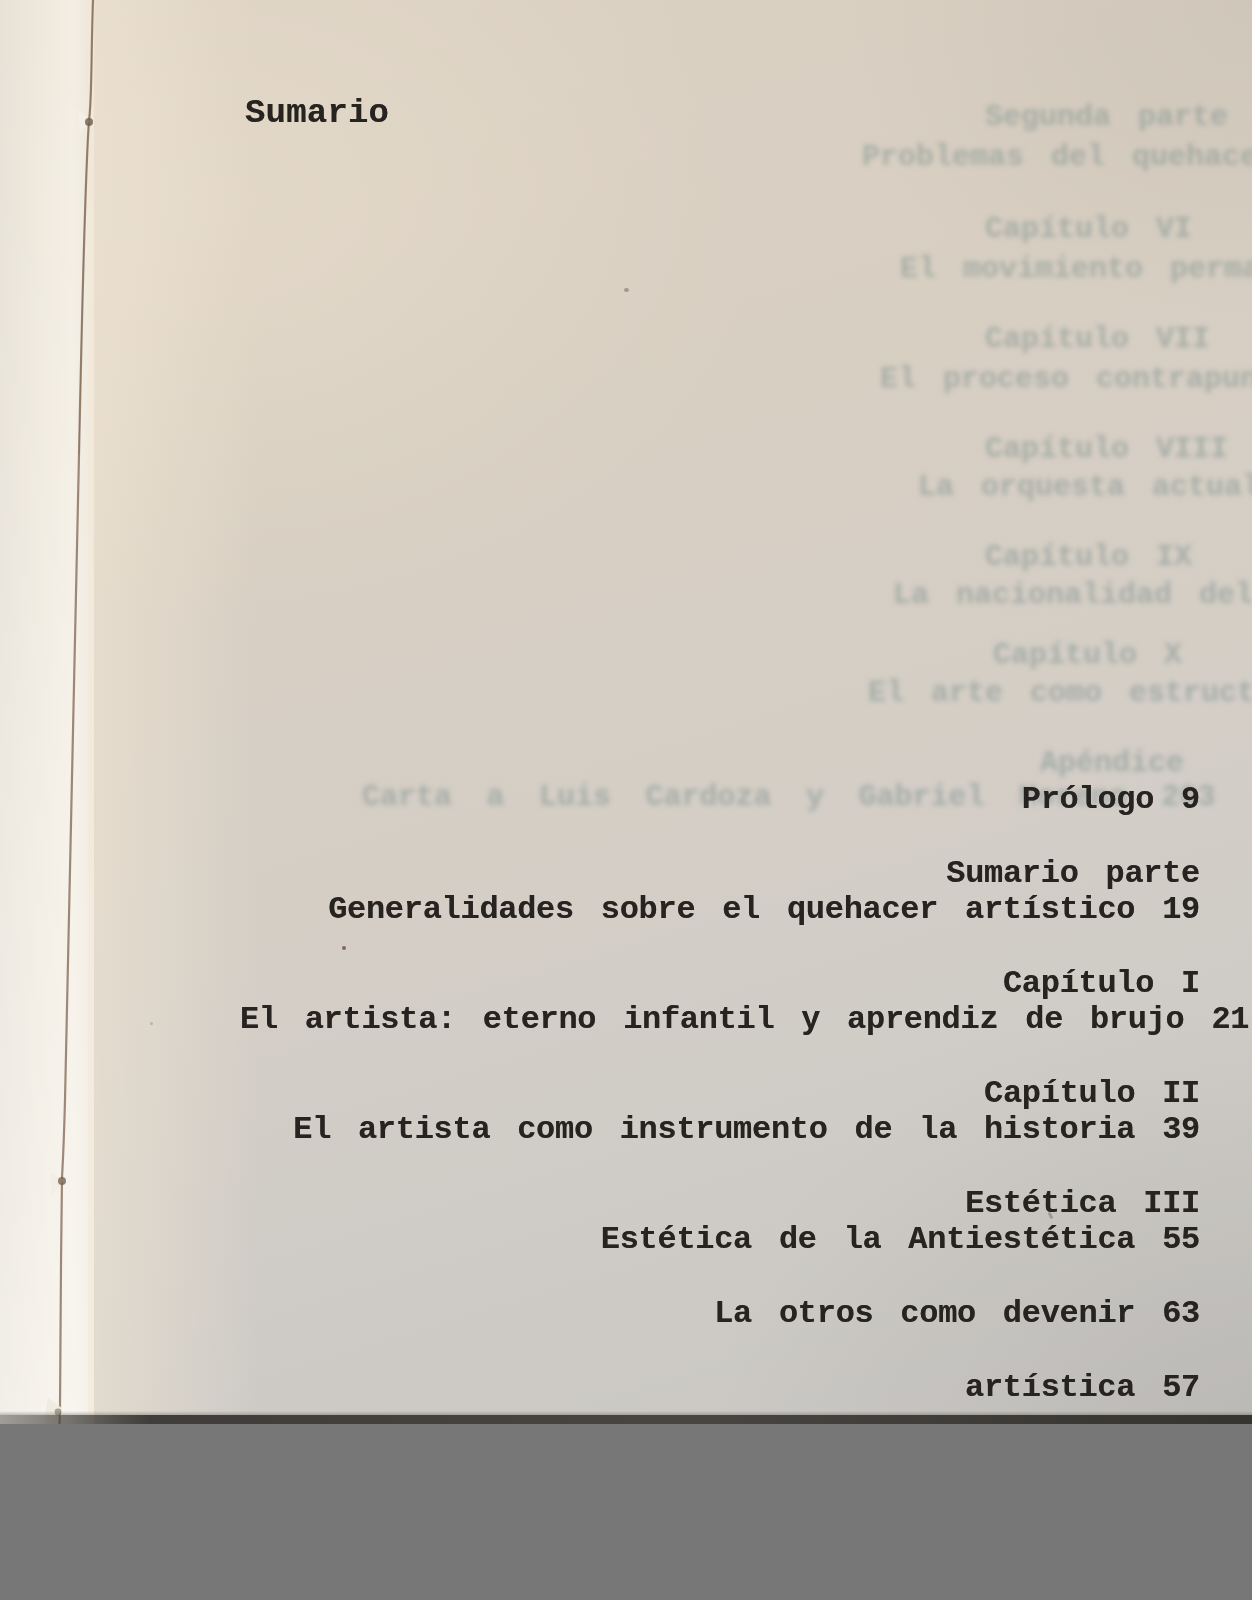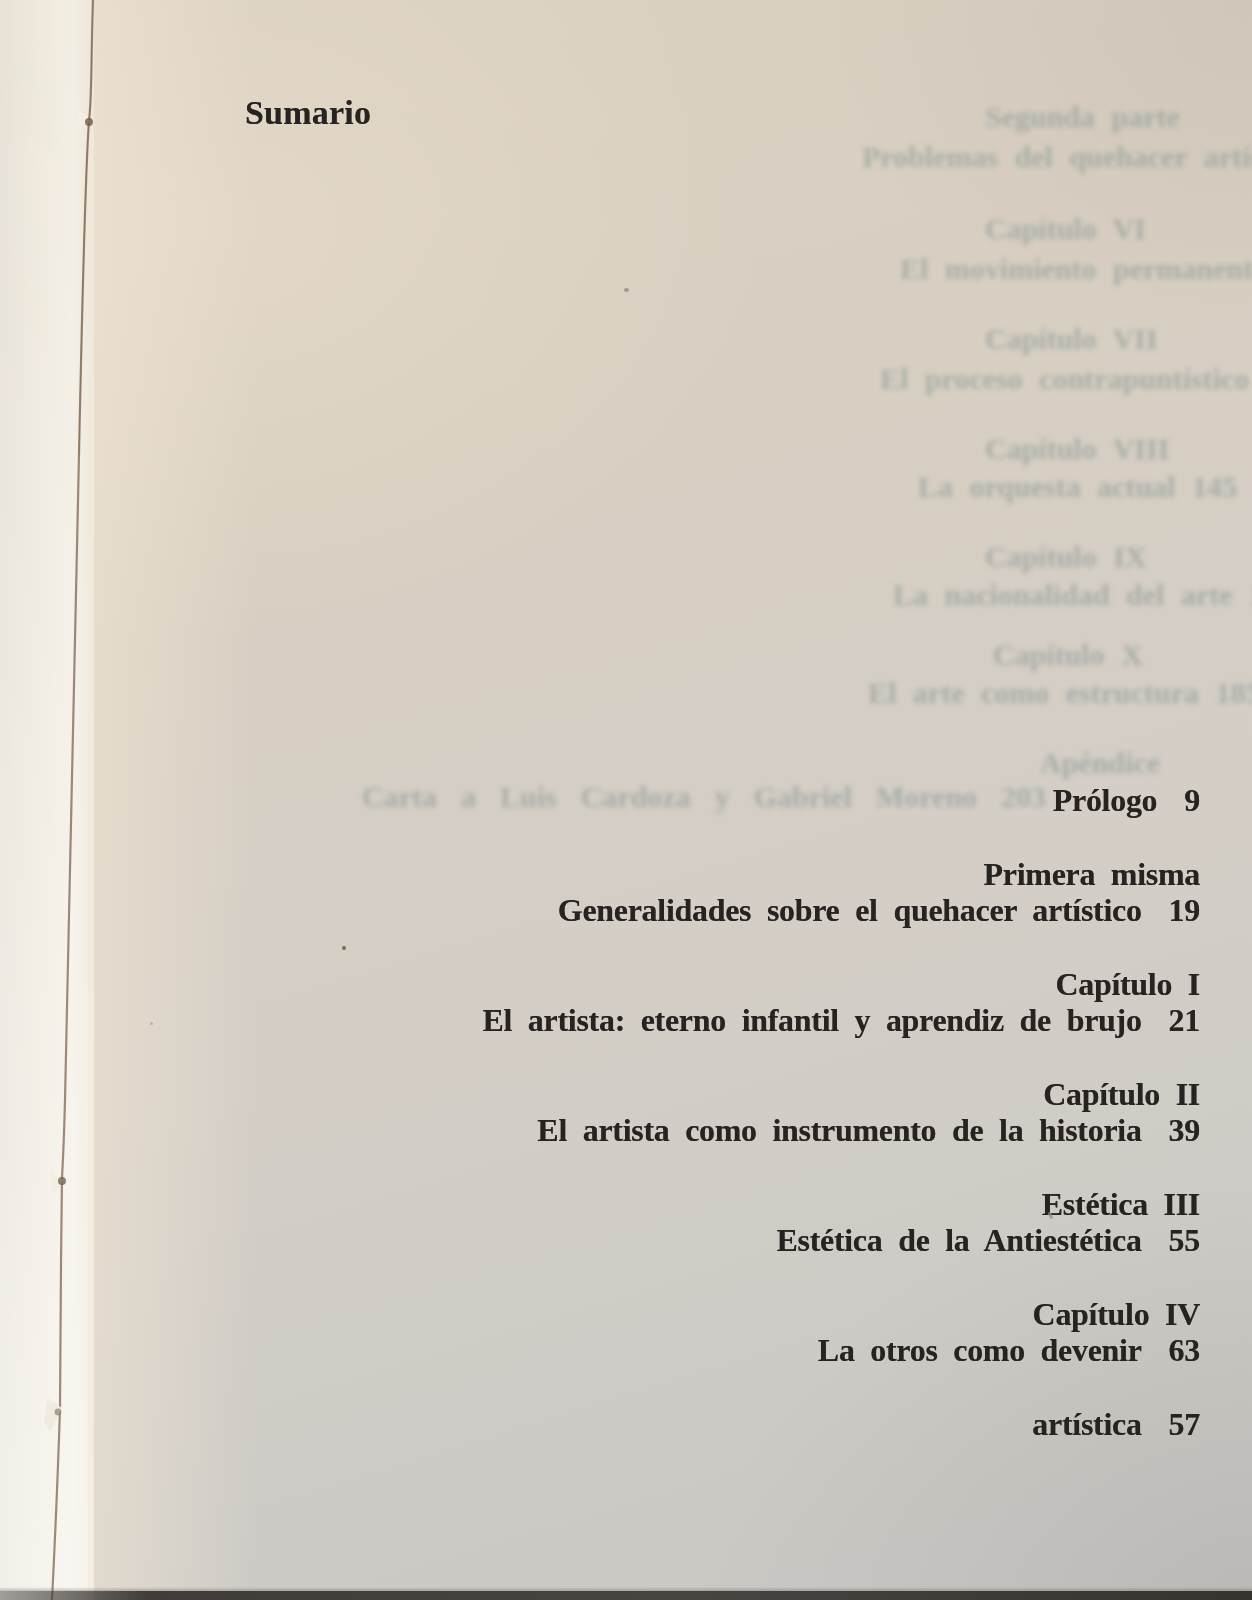--- a/index.html
+++ b/index.html
@@ -1,20 +1,20 @@
 <!DOCTYPE html>
 <html><head>
 <meta charset="utf-8">
 <style>
   html,body{margin:0;padding:0;background:#777;}
   #photo{
     position:relative;
-    width:1252px;height:1600px;
+    width:1252px;height:1424px;
     overflow:hidden;
-    font-family:Liberation Serif, serif;
+    font-family:Liberation Mono, monospace;
     background:
       radial-gradient(ellipse 900px 700px at 18% 14%, rgba(236,224,205,0.50), rgba(236,224,205,0) 60%),
       radial-gradient(ellipse 800px 600px at 100% 0%, rgba(148,142,132,0.14), rgba(148,142,132,0) 55%),
       radial-gradient(ellipse 900px 700px at 100% 100%, rgba(118,116,112,0.16), rgba(118,116,112,0) 60%),
       linear-gradient(163deg, #dbd1c2 0%, #d8cfc2 30%, #d4cec6 58%, #cecbc6 80%, #c8c6c3 100%);
   }
   
   .edge-strip{
     position:absolute;left:0;top:0;width:94px;height:1600px;
     background:linear-gradient(to right,#e7e1d6 0%,#efe9dd 45%,#f3eee3 78%,#ece5d8 100%);
@@ -105,41 +105,40 @@
 
   <div id="page-title" class="ink">Sumario</div>
 
   <div id="toc" class="ink">
 
     <div class="entry">
       <div class="line"><span>Prólogo</span><span class="pg">9</span></div>
     </div>
 
     <div class="entry">
-      <div class="line">Primera misma</div>
+      <div class="line">Sumario parte</div>
       <div class="line"><span>Generalidades sobre el quehacer artístico</span><span class="pg">19</span></div>
     </div>
 
     <div class="entry">
       <div class="line">Capítulo I</div>
       <div class="line"><span>El artista: eterno infantil y aprendiz de brujo</span><span class="pg">21</span></div>
     </div>
 
     <div class="entry">
       <div class="line">Capítulo II</div>
       <div class="line"><span>El artista como instrumento de la historia</span><span class="pg">39</span></div>
     </div>
 
     <div class="entry">
       <div class="line">Estética III</div>
       <div class="line"><span>Estética de la Antiestética</span><span class="pg">55</span></div>
     </div>
 
     <div class="entry">
-      <div class="line">Capítulo IV</div>
       <div class="line"><span>La otros como devenir</span><span class="pg">63</span></div>
     </div>
 
     <div class="entry">
       <div class="line"><span>artística</span><span class="pg">57</span></div>
     </div>
 
   </div>
 
   <div class="speck sp1"></div>

